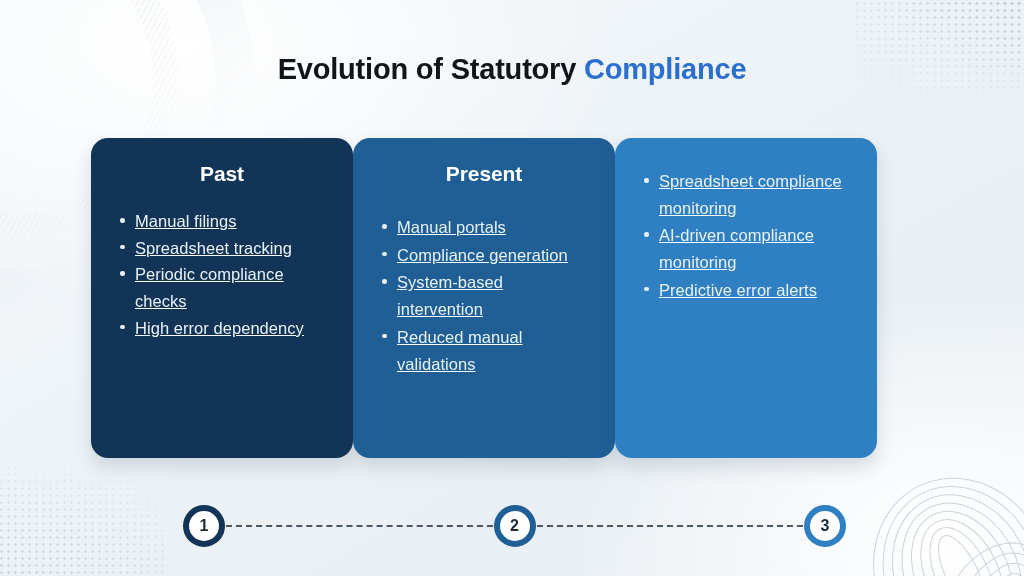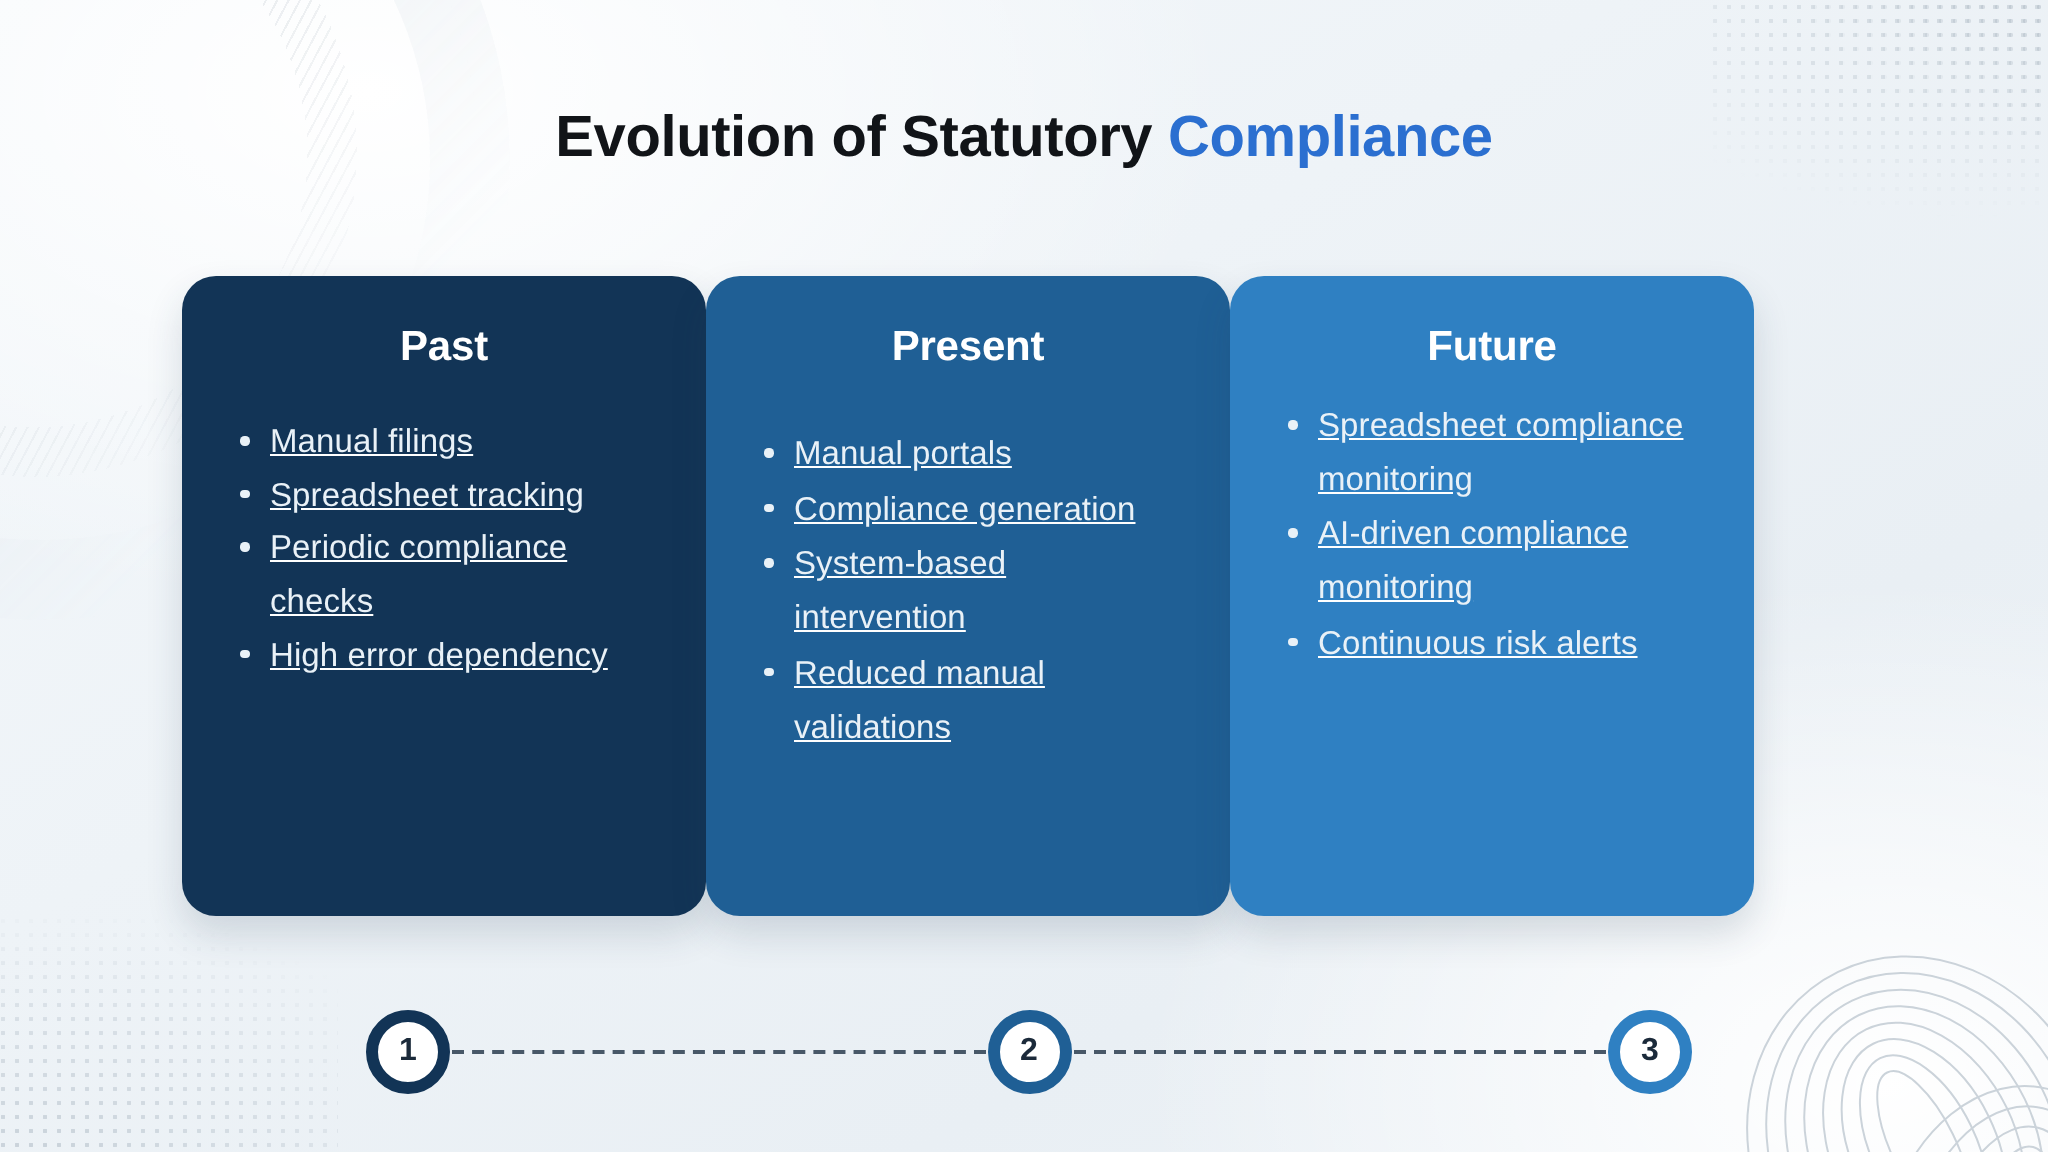--- a/index.html
+++ b/index.html
@@ -252,26 +252,25 @@
         <ul class="card-list">
           <li>Manual portals</li>
           <li>Compliance generation</li>
           <li>System-based intervention</li>
           <li>Reduced manual validations</li>
         </ul>
       </div>
     </div>
 
     <div class="card card-3">
-      <div class="card-title">Future</div>
       <div class="card-body">
         <ul class="card-list">
           <li>Spreadsheet compliance monitoring</li>
           <li>AI-driven compliance monitoring</li>
-          <li>Continuous risk alerts</li>
+          <li>Predictive error alerts</li>
         </ul>
       </div>
     </div>
 
   </div>
 
   <div class="steps">
     <div class="step step-1">
       <span>1</span>
     </div>

